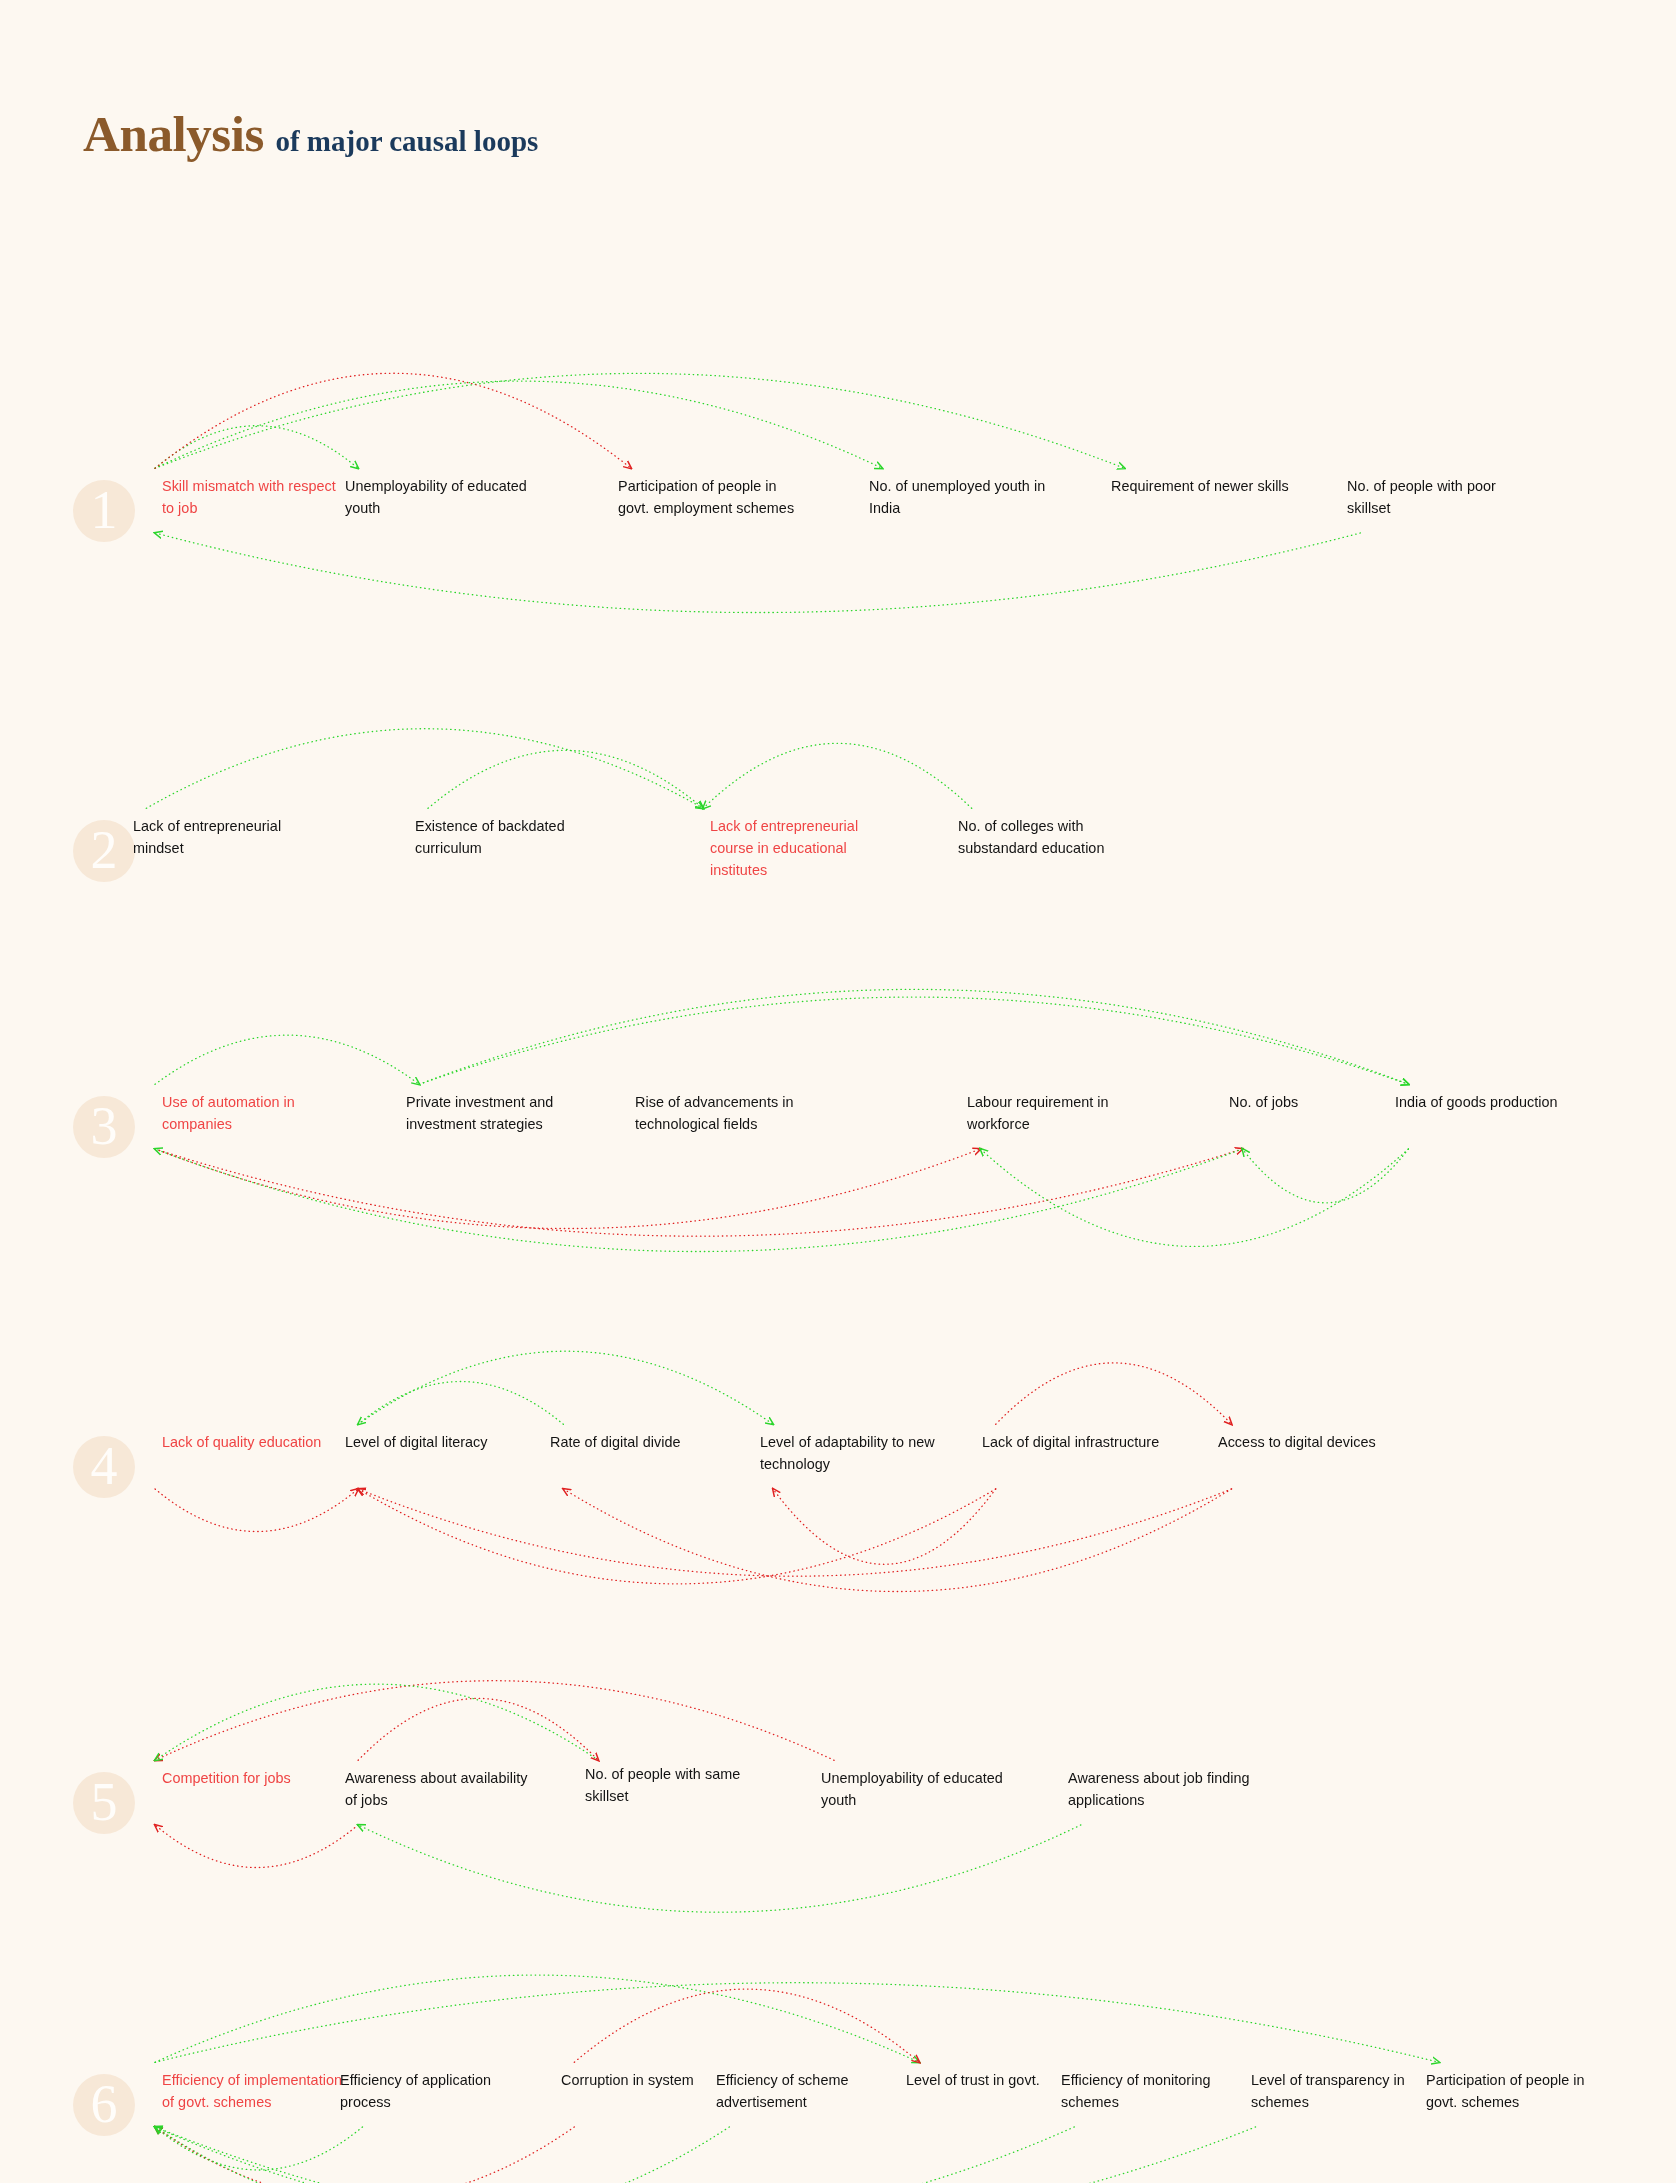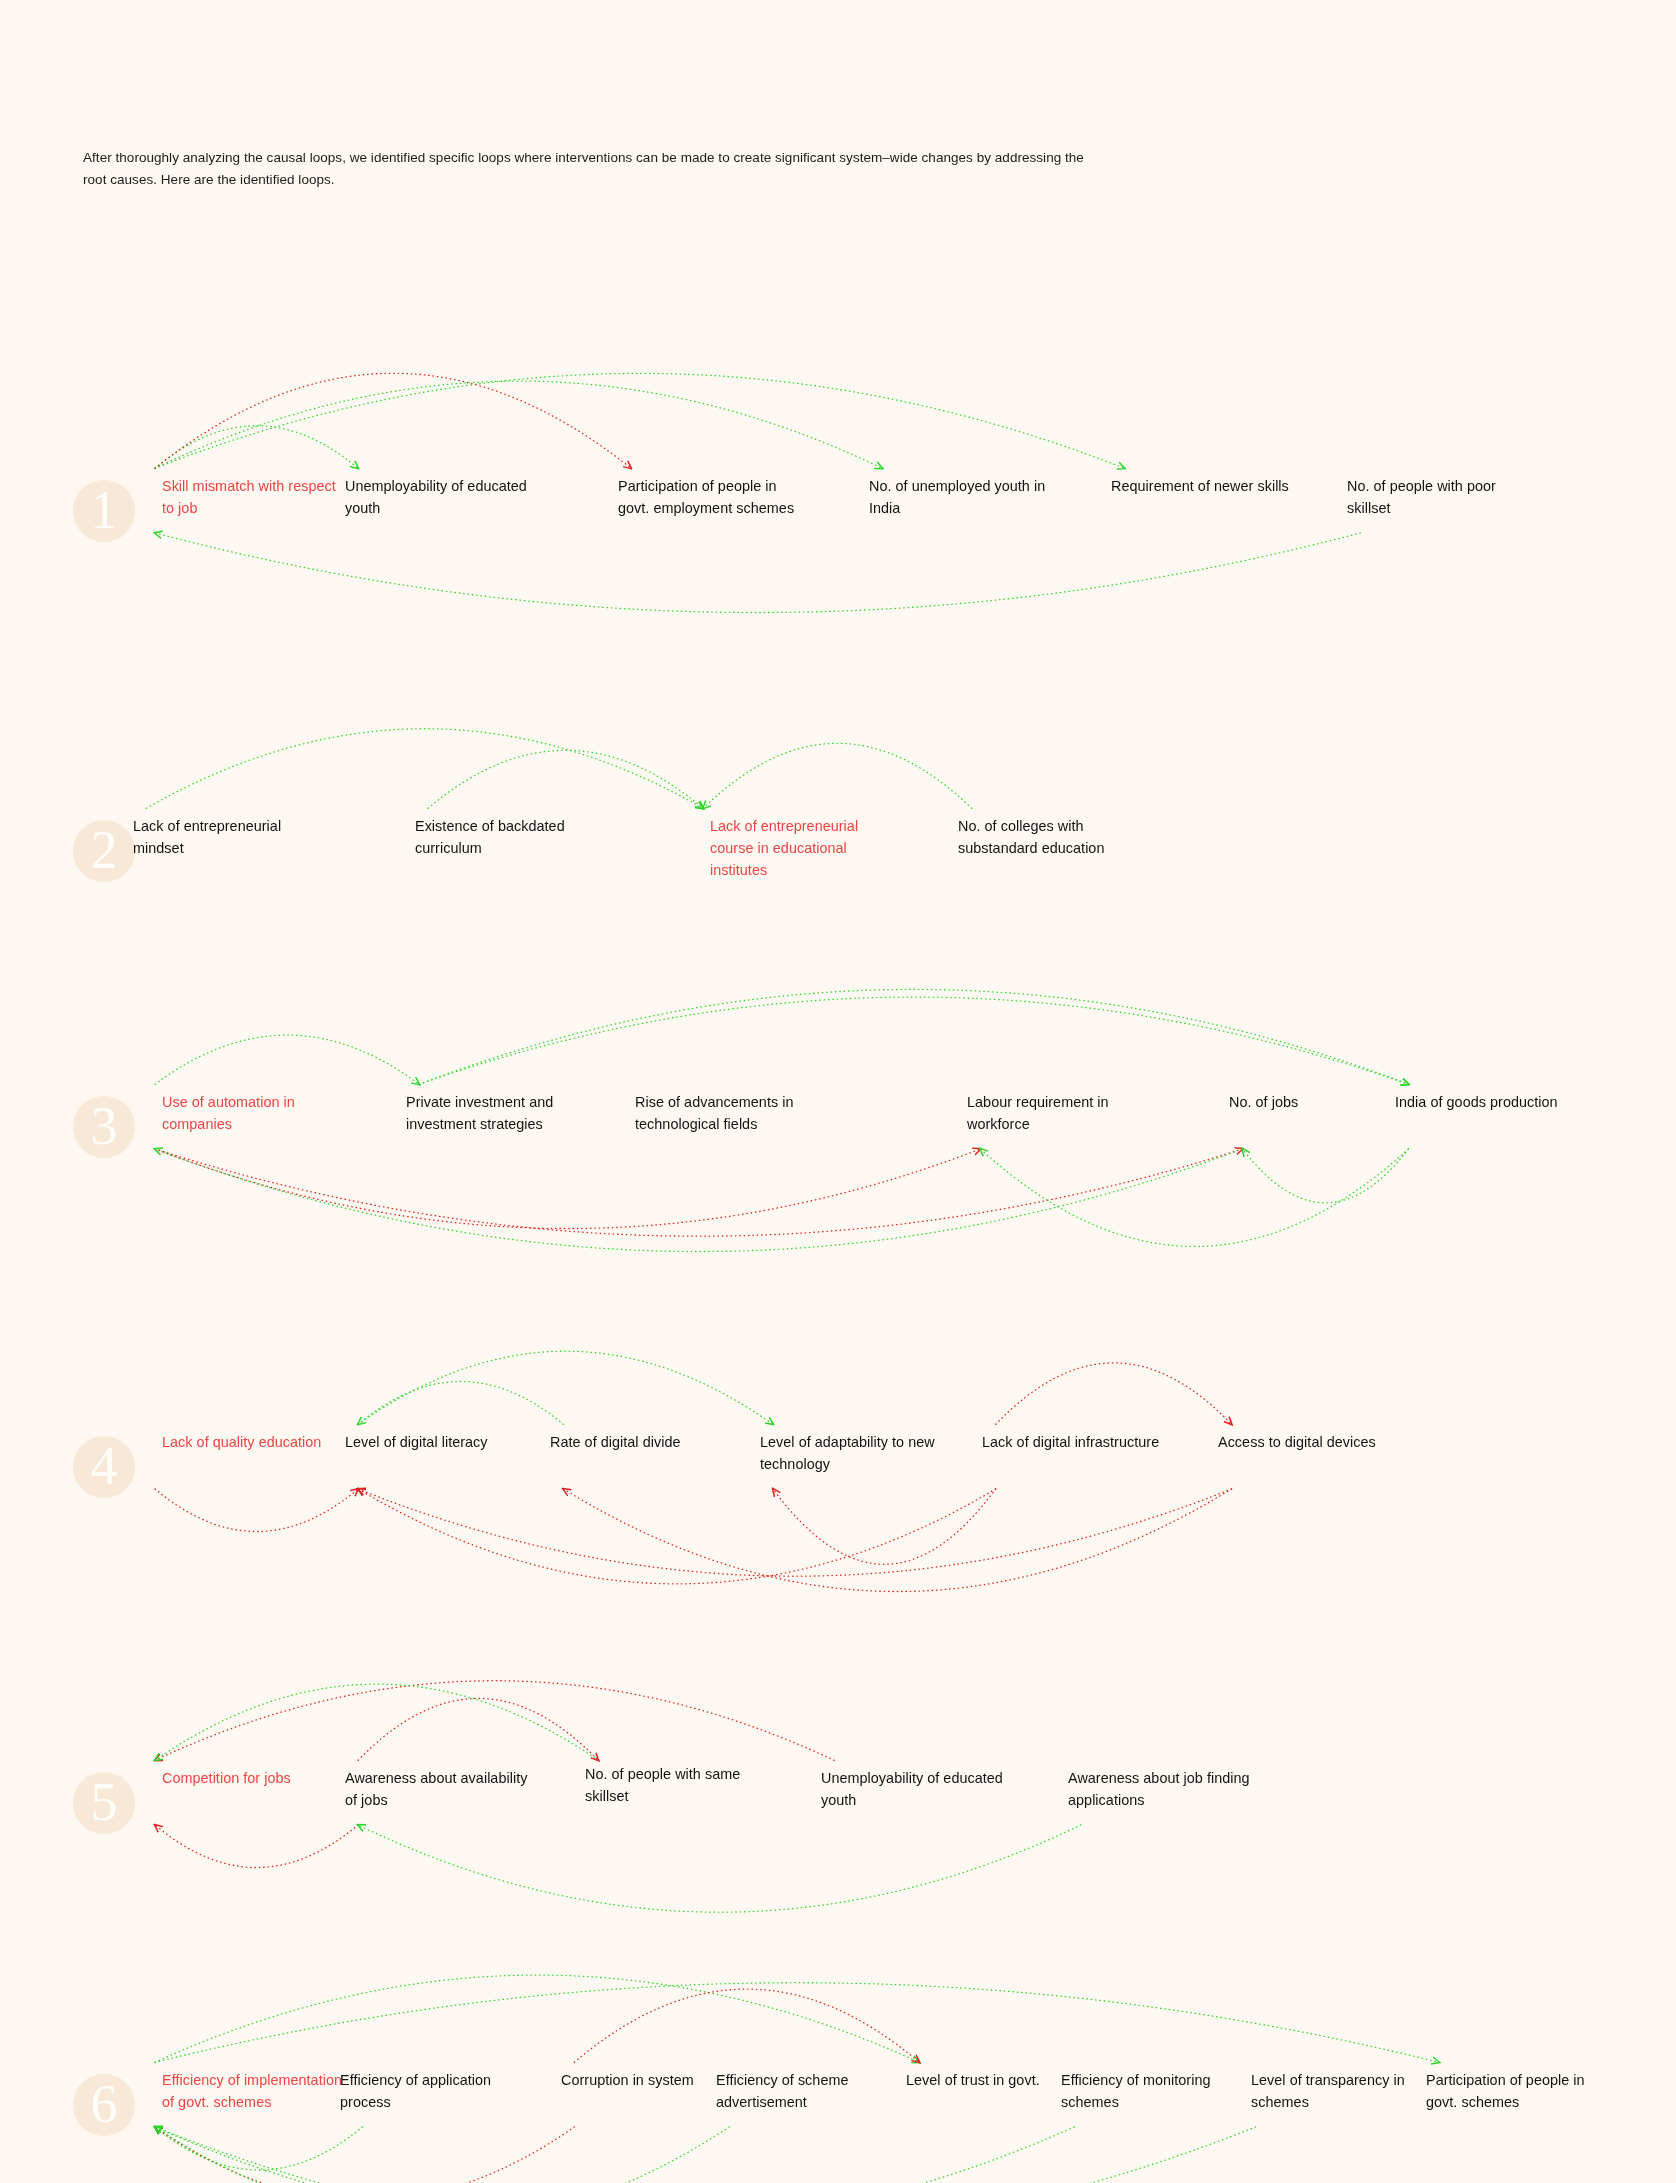--- a/index.html
+++ b/index.html
@@ -89,21 +89,24 @@
     line-height: 1.52;
     color: #131313;
     letter-spacing: 0.04px;
   }
   .node.highlight { color: #ef4444; margin-left: 20px; }
 </style>
 </head>
 <body>
 
 <div id="header">
-  <p id="intro">After thoroughly analyzing the causal loops, we identified specific loops where interventions can be made to create significant system–wide changes by addressing the root causes. Here are the identified loops.</p>
+  <div id="title-row">
+    <span id="title-main">Analysis</span>
+    <span id="title-sub">of major causal loops</span>
+  </div>
 </div>
 
 <div id="loops">
     <div class="loop" style="top: 332px; height: 332px;">
       <svg class="loop-svg" width="1677" height="332" viewBox="0 0 3840 760">
         <defs>
           <marker id="ah-g-0" viewBox="0 0 10 10" refX="8" refY="5" markerWidth="7" markerHeight="7" orient="auto-start-reverse">
             <path d="M 0 1 L 9 5 L 0 9" fill="none" stroke="#2BD62B" stroke-width="1.6"></path>
           </marker>
           <marker id="ah-r-0" viewBox="0 0 10 10" refX="8" refY="5" markerWidth="7" markerHeight="7" orient="auto-start-reverse">

